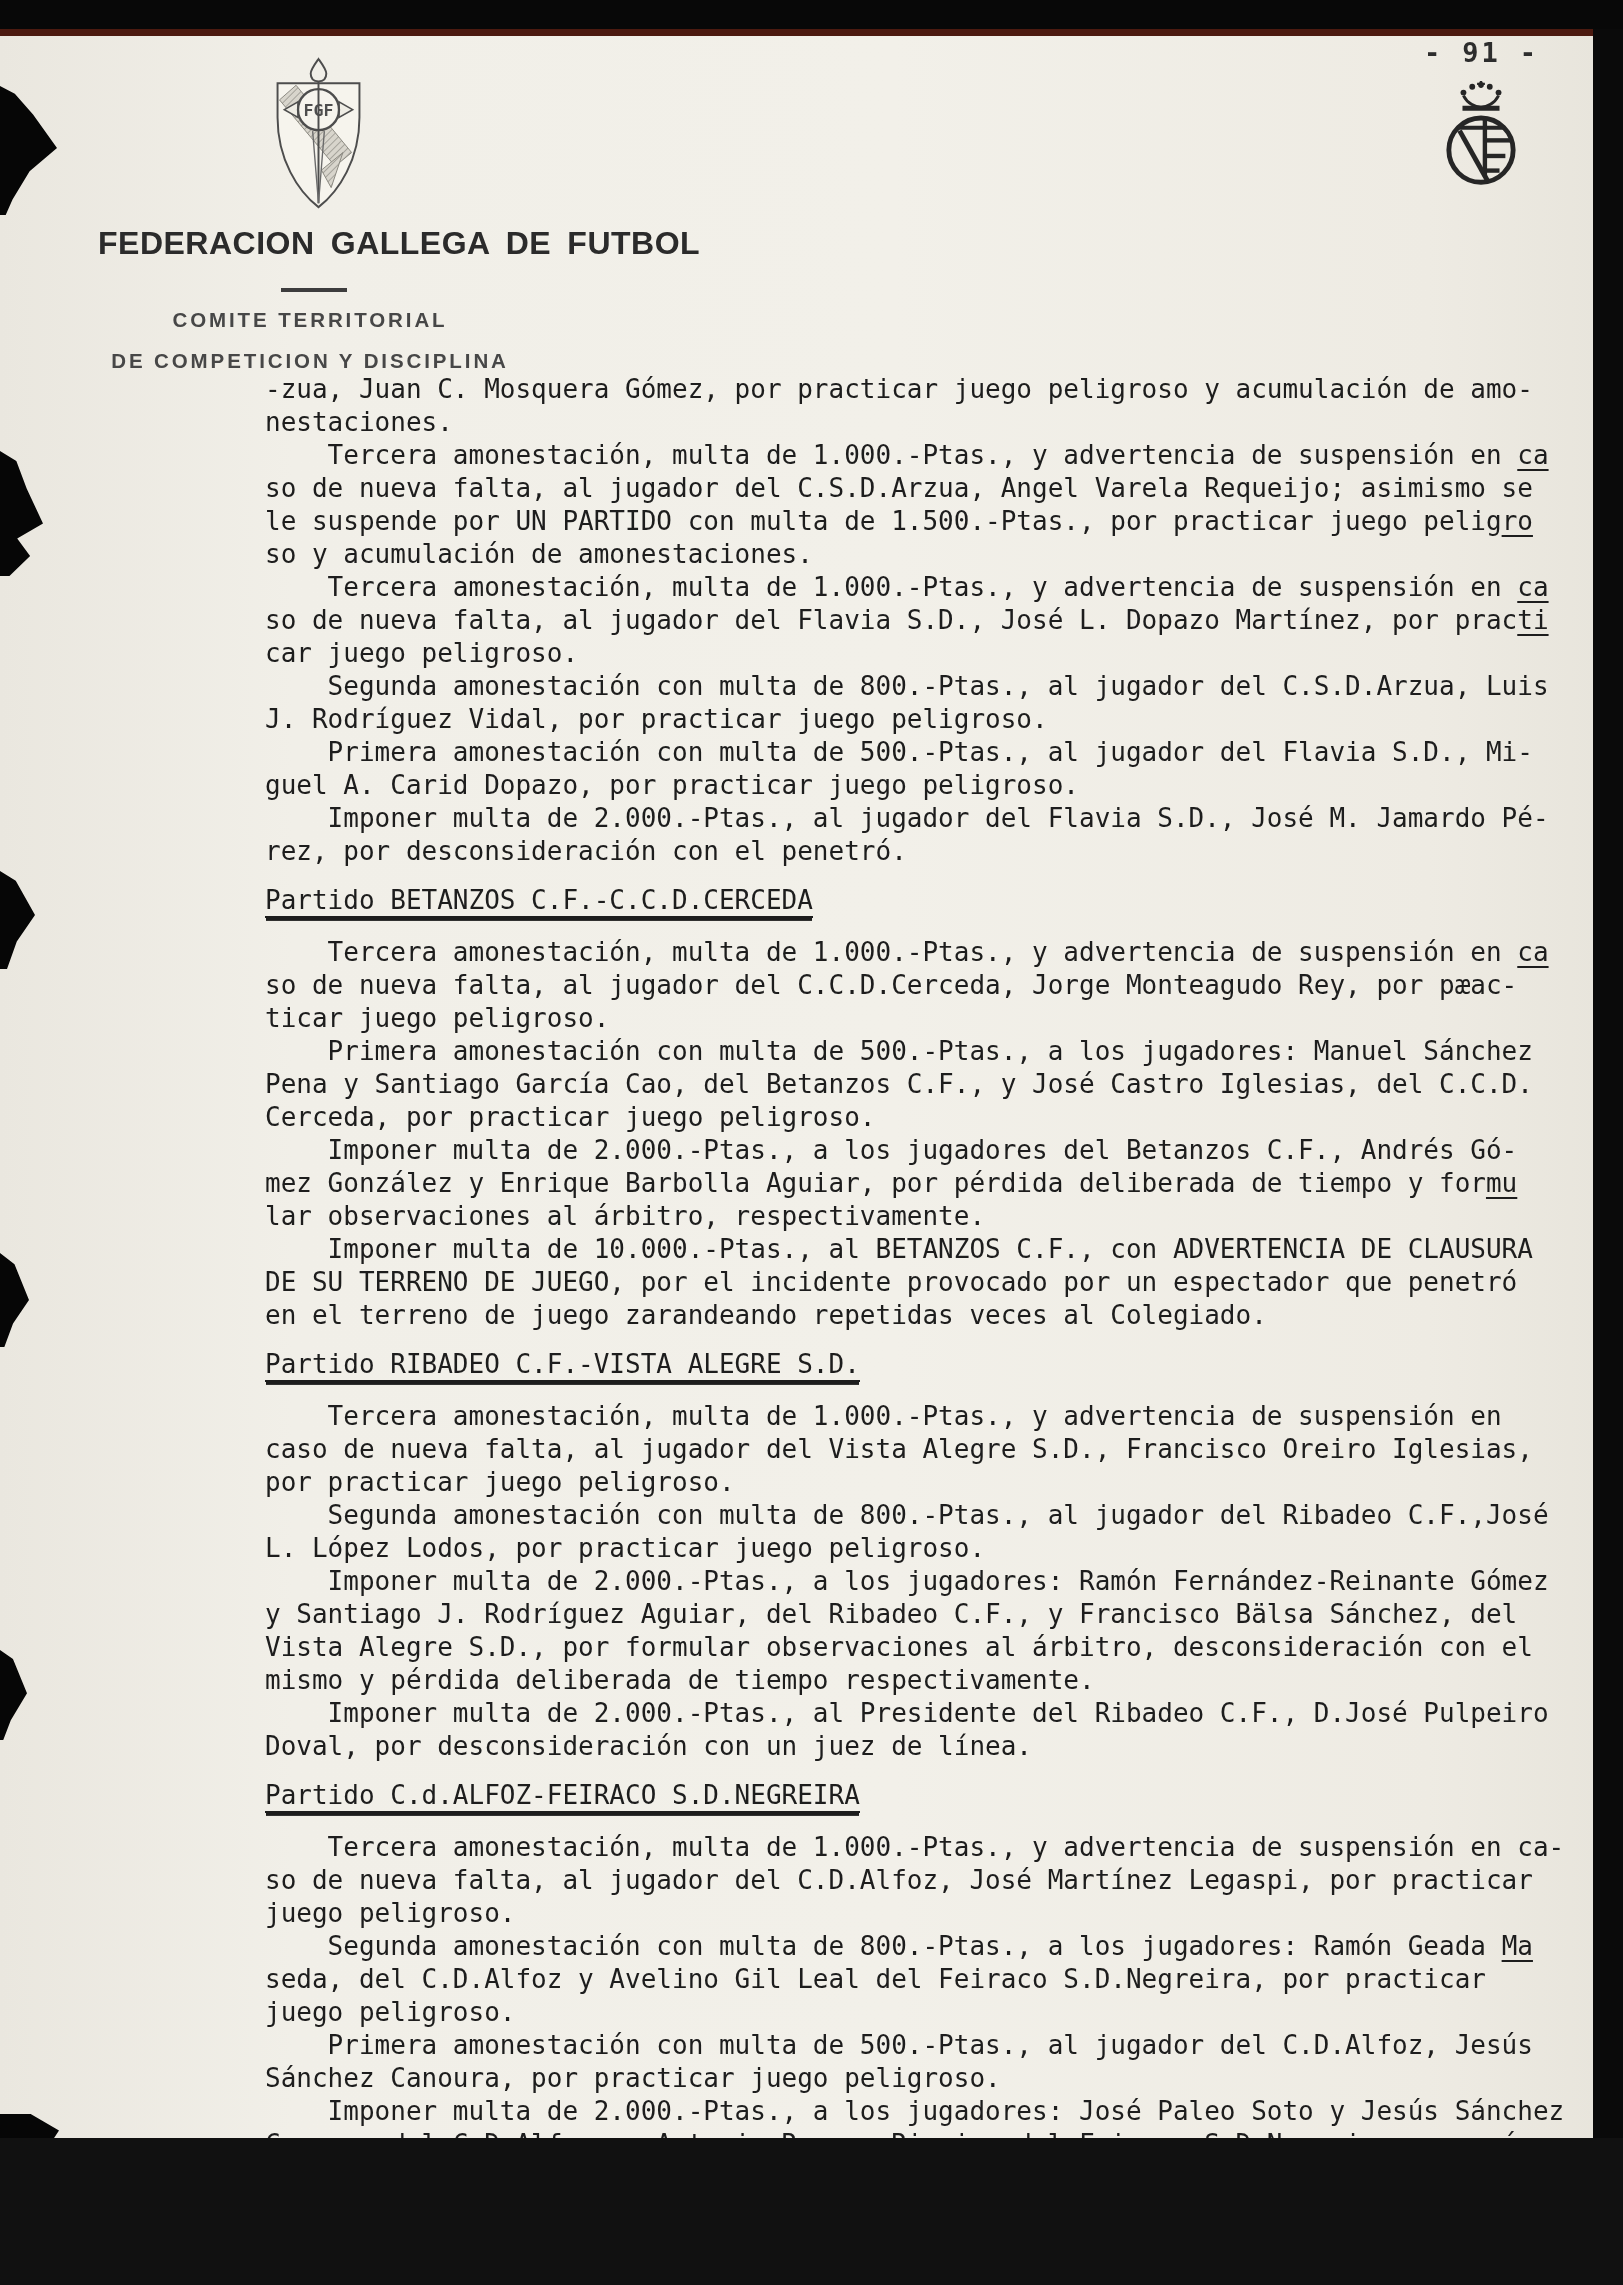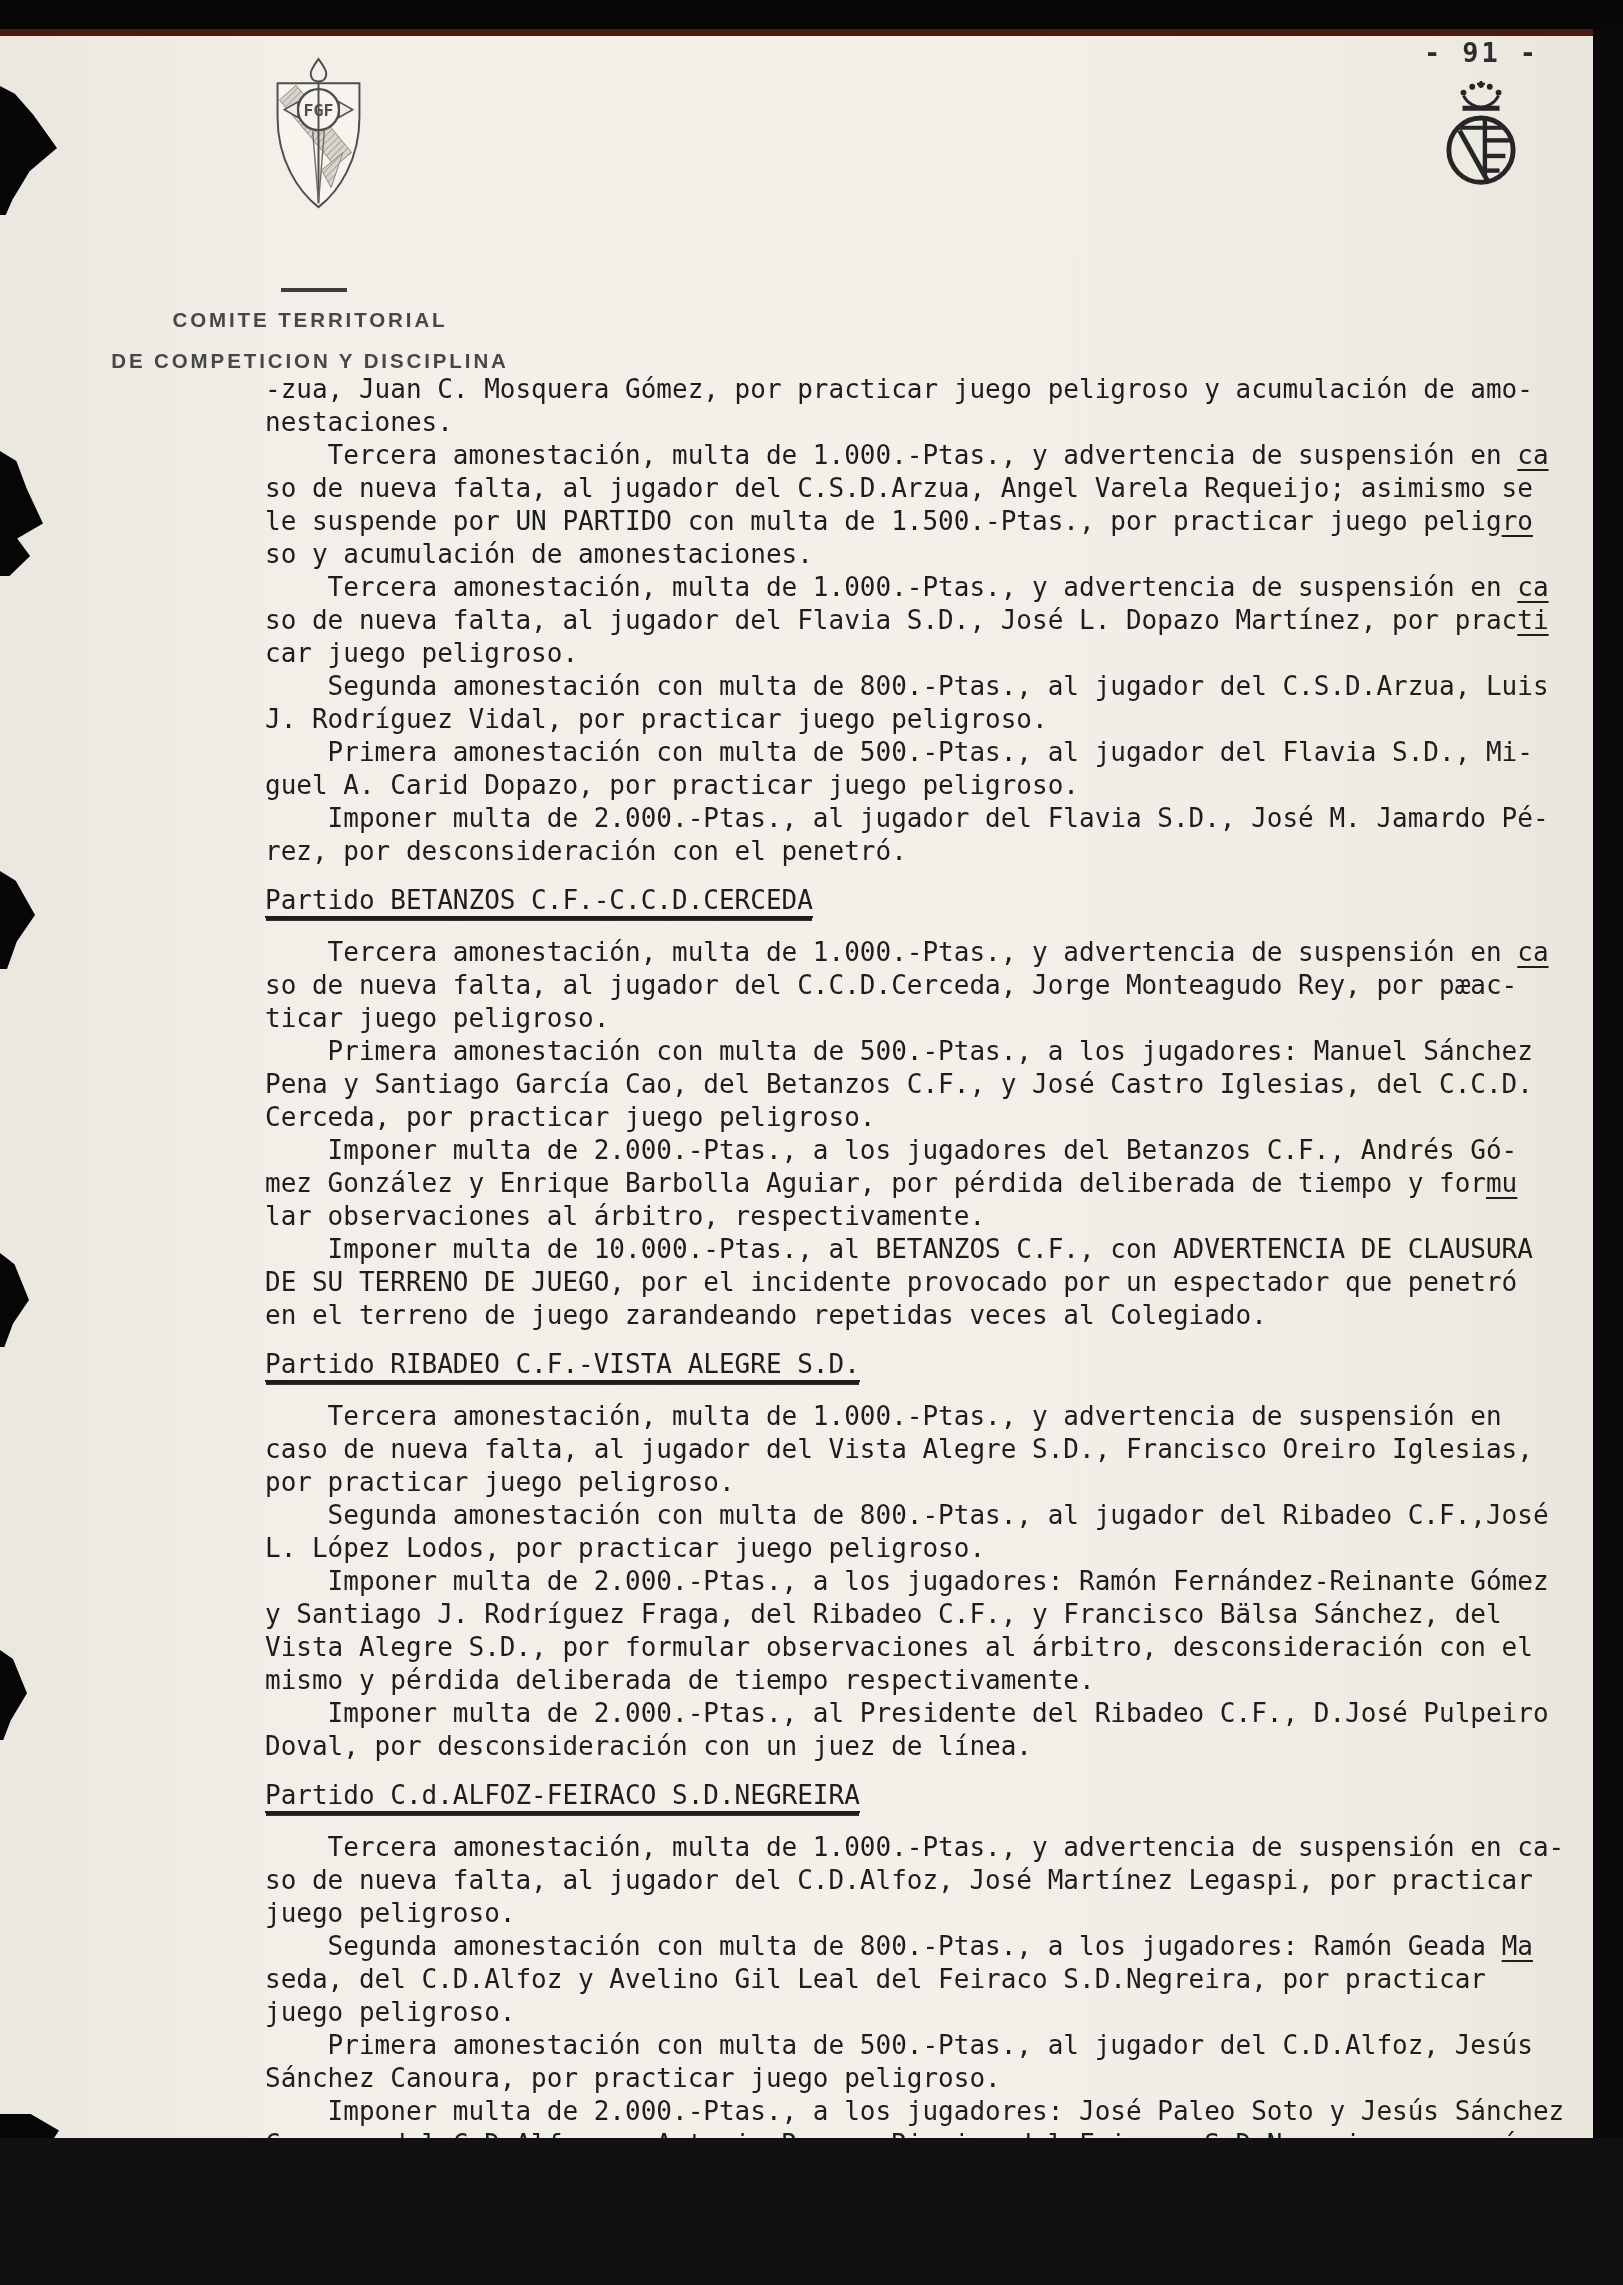--- a/index.html
+++ b/index.html
@@ -107,20 +107,21 @@
         <line x1="22" y1="51" x2="70" y2="51" stroke-width="4"></line>
         <line x1="50" y1="42" x2="50" y2="101" stroke-width="4.5"></line>
         <line x1="24" y1="54" x2="53" y2="106" stroke-width="5"></line>
         <line x1="50" y1="64" x2="77" y2="64" stroke-width="4.5"></line>
         <line x1="50" y1="80" x2="71" y2="80" stroke-width="4.5"></line>
         <line x1="50" y1="95" x2="65" y2="95" stroke-width="4.5"></line>
       </g>
     </svg>
   </div>
 
+  <div class="org-title">FEDERACION GALLEGA DE FUTBOL</div>
   <div class="org-divider"></div>
   <div class="committee committee-1">COMITE TERRITORIAL</div>
   <div class="committee committee-2">DE COMPETICION Y DISCIPLINA</div>
 
   <div class="doc-body">
       <div class="doc-line"><span>-zua, Juan C. Mosquera Gómez, por practicar juego peligroso y acumulación de amo-</span></div>
       <div class="doc-line"><span>nestaciones.</span></div>
       <div class="doc-line"><span>    Tercera amonestación, multa de 1.000.-Ptas., y advertencia de suspensión en </span><span class="u">ca</span></div>
       <div class="doc-line"><span>so de nueva falta, al jugador del C.S.D.Arzua, Angel Varela Requeijo; asimismo se</span></div>
       <div class="doc-line"><span>le suspende por UN PARTIDO con multa de 1.500.-Ptas., por practicar juego pelig</span><span class="u">ro</span></div>
@@ -147,21 +148,21 @@
       <div class="doc-line"><span>    Imponer multa de 10.000.-Ptas., al BETANZOS C.F., con ADVERTENCIA DE CLAUSURA</span></div>
       <div class="doc-line"><span>DE SU TERRENO DE JUEGO, por el incidente provocado por un espectador que penetró</span></div>
       <div class="doc-line"><span>en el terreno de juego zarandeando repetidas veces al Colegiado.</span></div>
       <div class="doc-heading"><span class="heading-text"><span>Partido RIBADEO C.F.-VISTA ALEGRE S.D.</span></span></div>
       <div class="doc-line"><span>    Tercera amonestación, multa de 1.000.-Ptas., y advertencia de suspensión en</span></div>
       <div class="doc-line"><span>caso de nueva falta, al jugador del Vista Alegre S.D., Francisco Oreiro Iglesias,</span></div>
       <div class="doc-line"><span>por practicar juego peligroso.</span></div>
       <div class="doc-line"><span>    Segunda amonestación con multa de 800.-Ptas., al jugador del Ribadeo C.F.,José</span></div>
       <div class="doc-line"><span>L. López Lodos, por practicar juego peligroso.</span></div>
       <div class="doc-line"><span>    Imponer multa de 2.000.-Ptas., a los jugadores: Ramón Fernández-Reinante Gómez</span></div>
-      <div class="doc-line"><span>y Santiago J. Rodríguez Fraga, del Ribadeo C.F., y Francisco Bälsa Sánchez, del</span></div>
+      <div class="doc-line"><span>y Santiago J. Rodríguez Aguiar, del Ribadeo C.F., y Francisco Bälsa Sánchez, del</span></div>
       <div class="doc-line"><span>Vista Alegre S.D., por formular observaciones al árbitro, desconsideración con el</span></div>
       <div class="doc-line"><span>mismo y pérdida deliberada de tiempo respectivamente.</span></div>
       <div class="doc-line"><span>    Imponer multa de 2.000.-Ptas., al Presidente del Ribadeo C.F., D.José Pulpeiro</span></div>
       <div class="doc-line"><span>Doval, por desconsideración con un juez de línea.</span></div>
       <div class="doc-heading"><span class="heading-text"><span>Partido C.d.ALFOZ-FEIRACO S.D.NEGREIRA</span></span></div>
       <div class="doc-line"><span>    Tercera amonestación, multa de 1.000.-Ptas., y advertencia de suspensión en ca-</span></div>
       <div class="doc-line"><span>so de nueva falta, al jugador del C.D.Alfoz, José Martínez Legaspi, por practicar</span></div>
       <div class="doc-line"><span>juego peligroso.</span></div>
       <div class="doc-line"><span>    Segunda amonestación con multa de 800.-Ptas., a los jugadores: Ramón Geada </span><span class="u">Ma</span></div>
       <div class="doc-line"><span>seda, del C.D.Alfoz y Avelino Gil Leal del Feiraco S.D.Negreira, por practicar</span></div>

